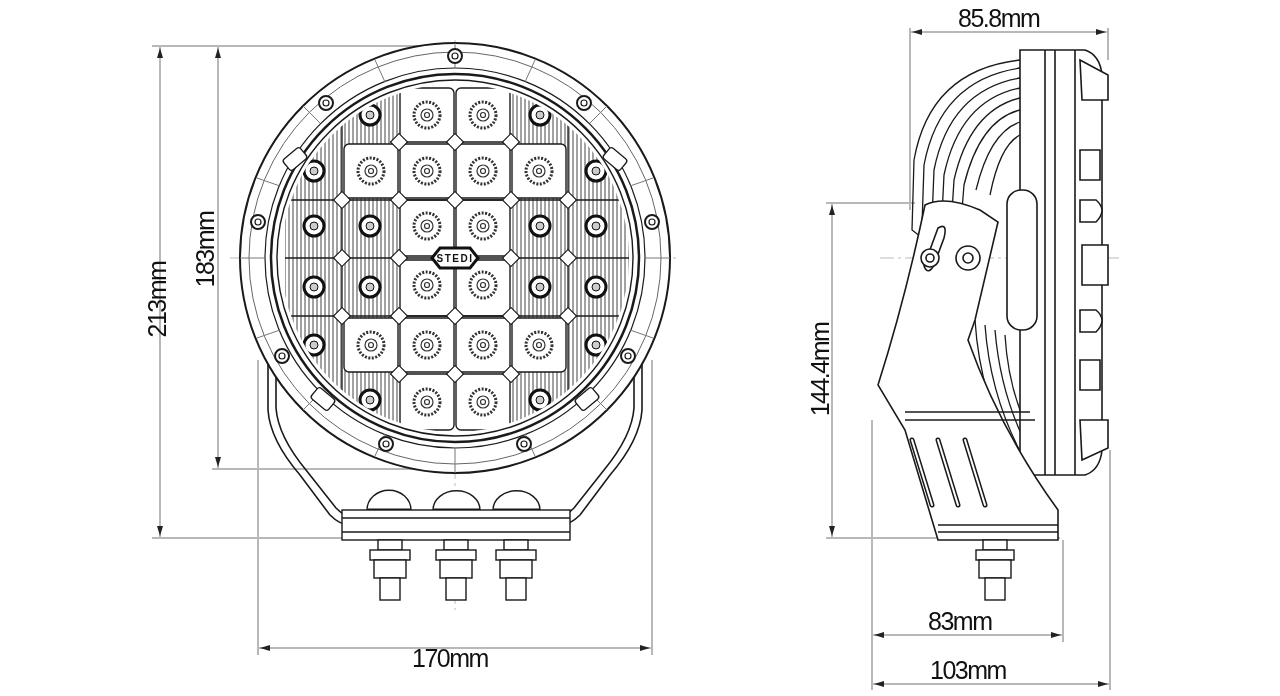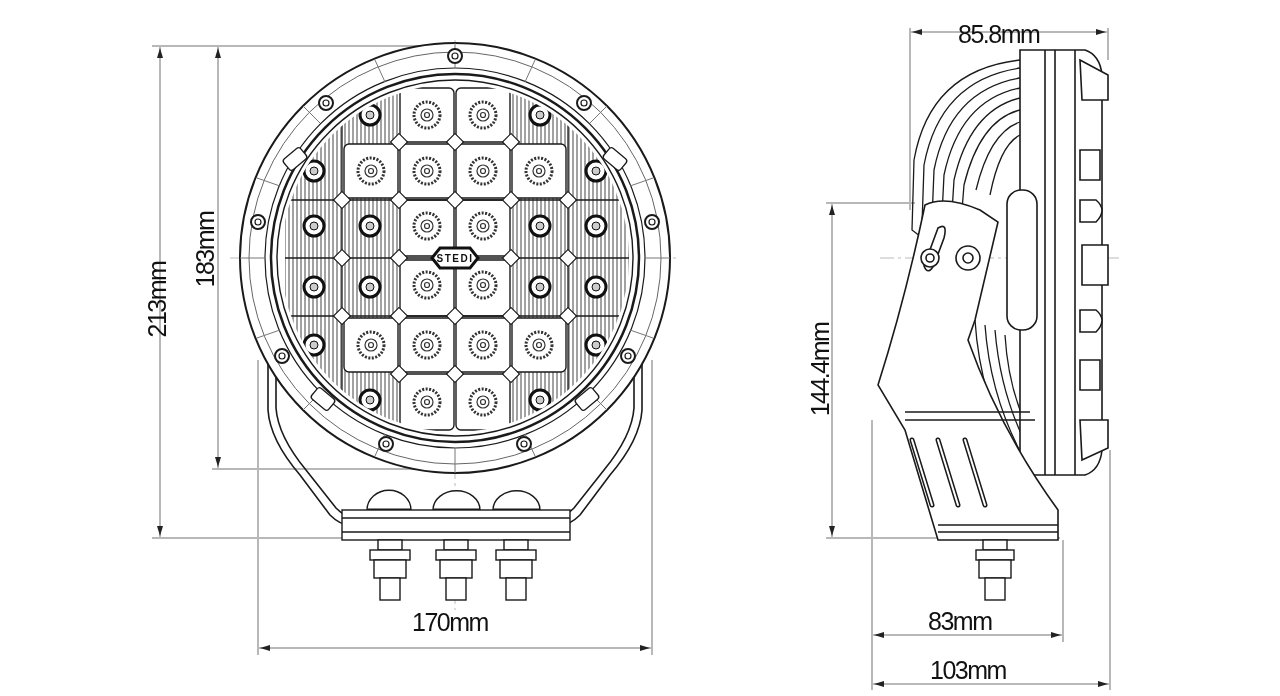--- a/index.html
+++ b/index.html
@@ -418,17 +418,17 @@
       <rect x="983" y="540" width="24" height="10"></rect>
       <rect x="976" y="550" width="38" height="10"></rect>
       <rect x="979" y="560" width="32" height="18"></rect>
       <rect x="985" y="578" width="20" height="22"></rect>
     </g>
   </g>
 </svg>
 
 <div class="dim-label vert" style="left:102px;top:287px;width:110px;text-align:center;">213mm</div>
 <div class="dim-label vert" style="left:150px;top:237px;width:110px;text-align:center;">183mm</div>
-<div class="dim-label" style="left:412px;top:610px;">170mm</div>
-<div class="dim-label" style="left:958px;top:22px;">85.8mm</div>
+<div class="dim-label" style="left:412px;top:646px;">170mm</div>
+<div class="dim-label" style="left:958px;top:6px;">85.8mm</div>
 <div class="dim-label vert" style="left:755px;top:357px;width:130px;text-align:center;">144.4mm</div>
 <div class="dim-label" style="left:928px;top:609px;">83mm</div>
 <div class="dim-label" style="left:930px;top:658px;">103mm</div>
 
 </body></html>

